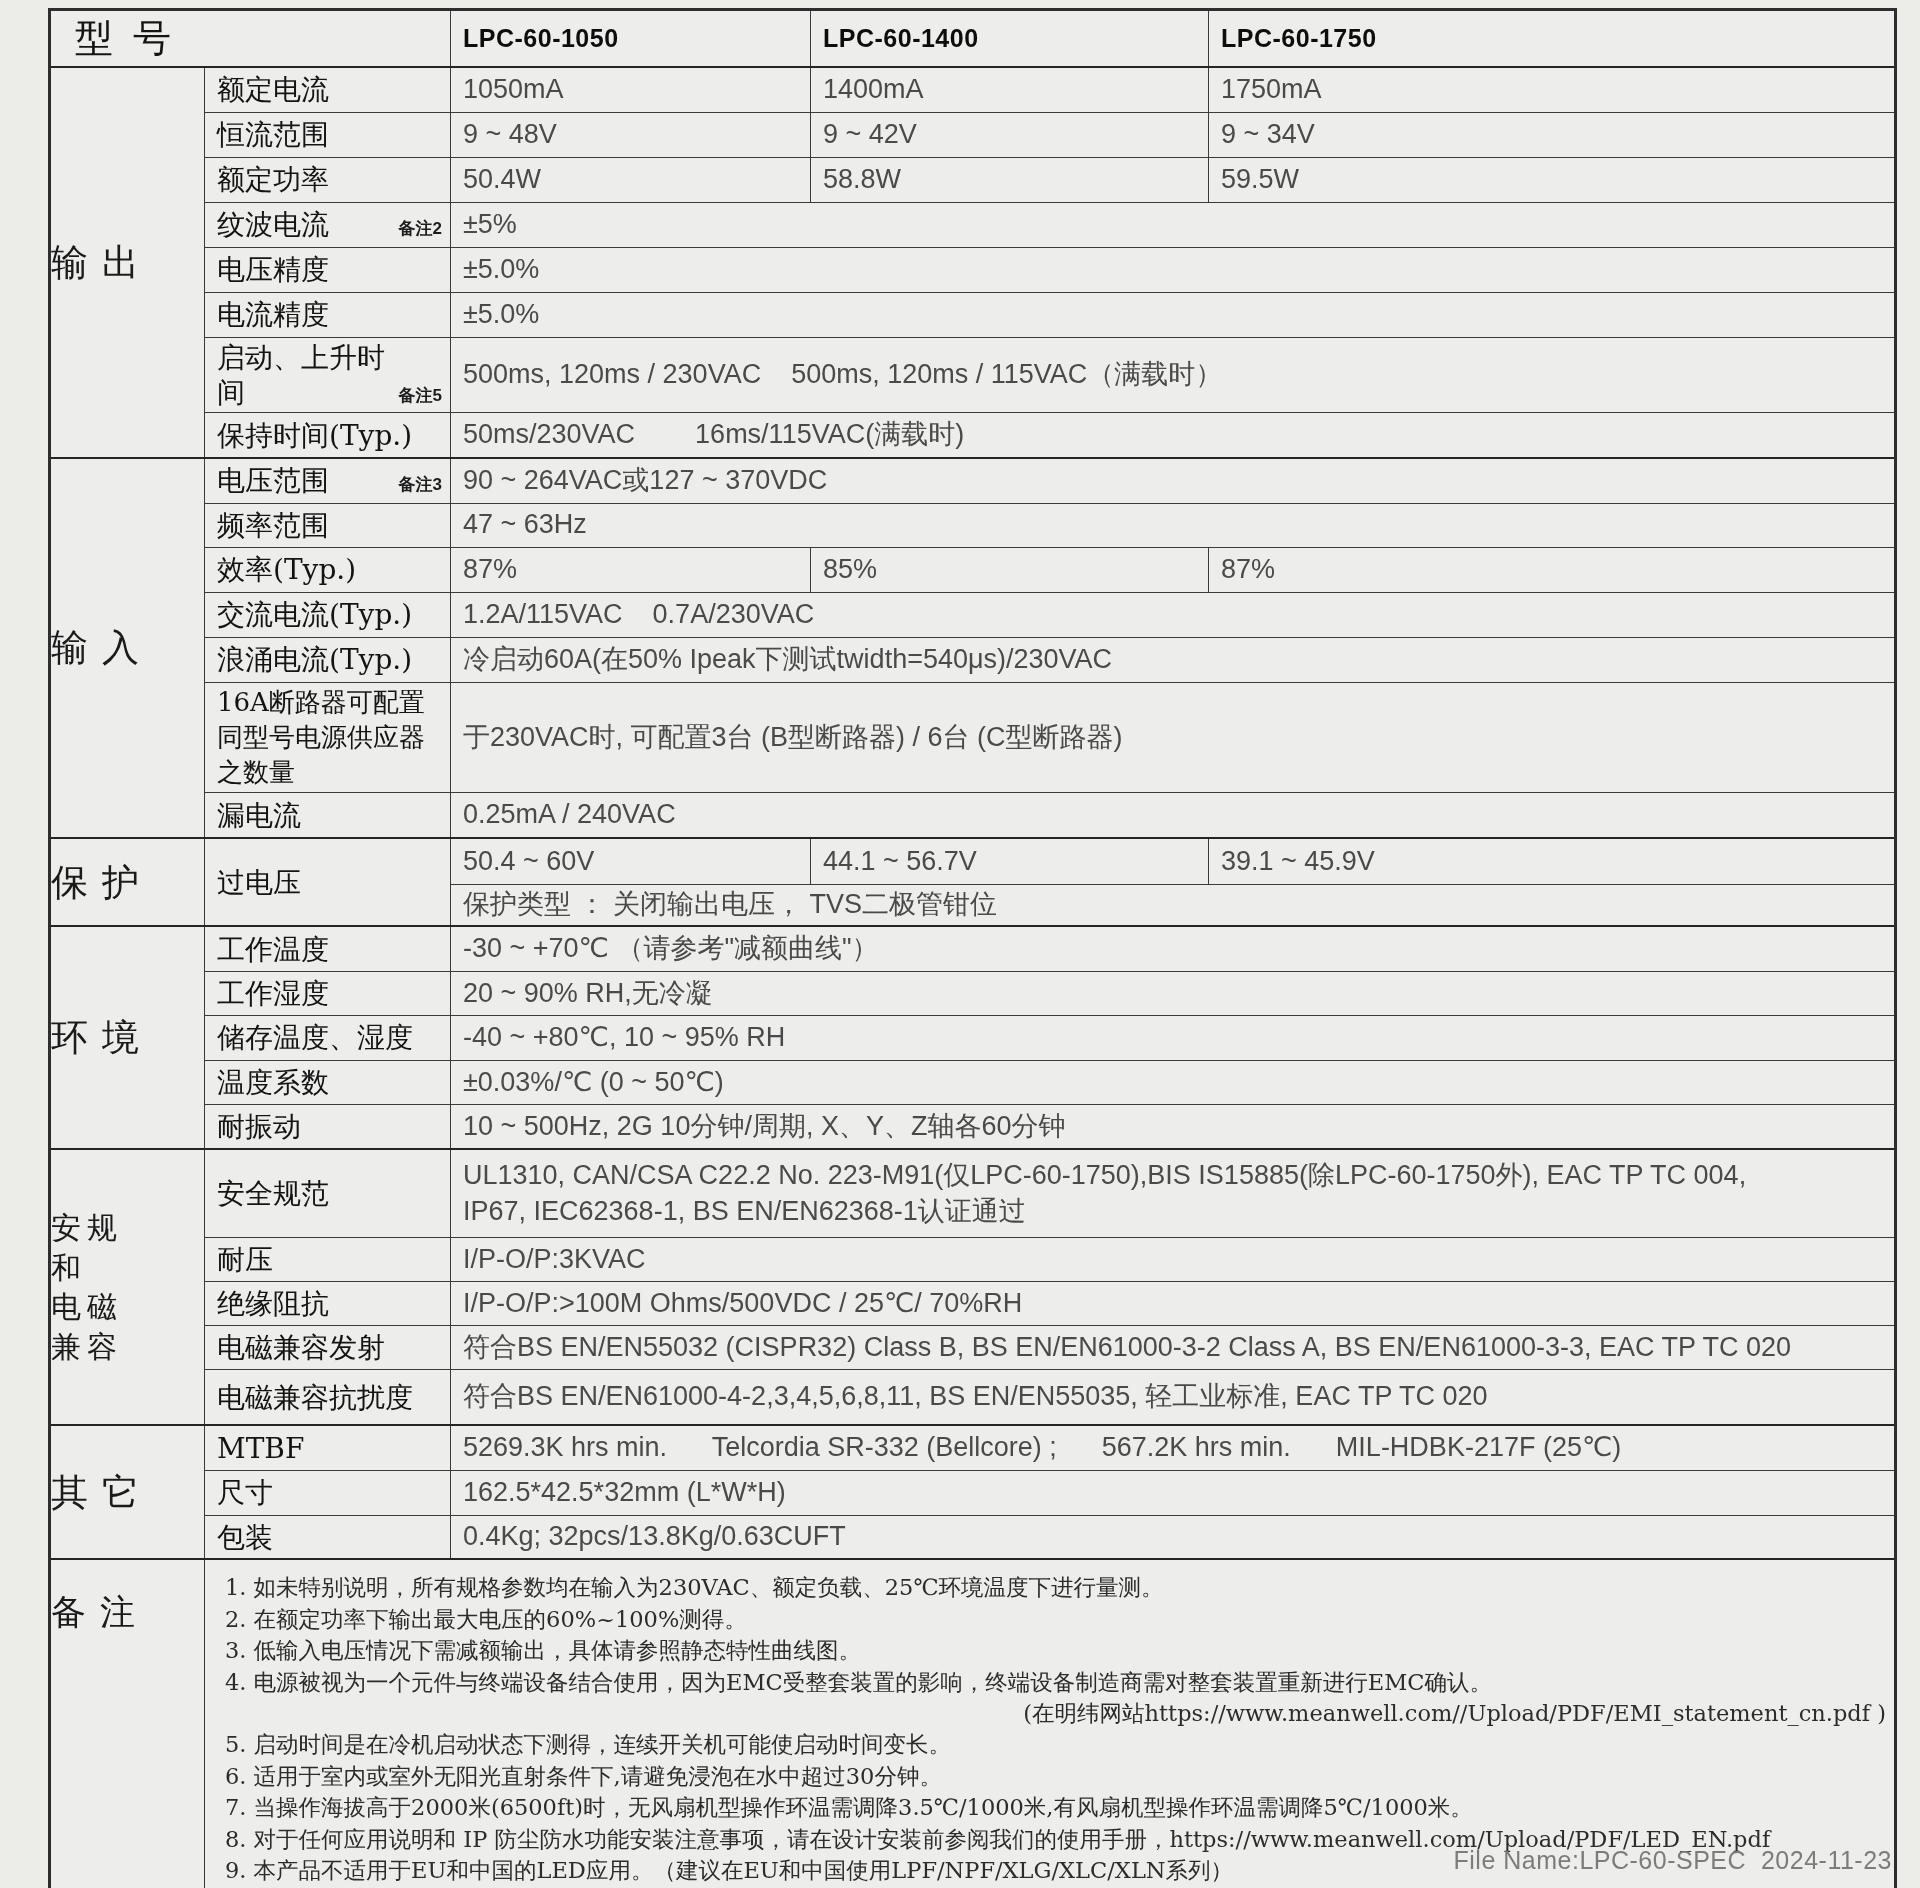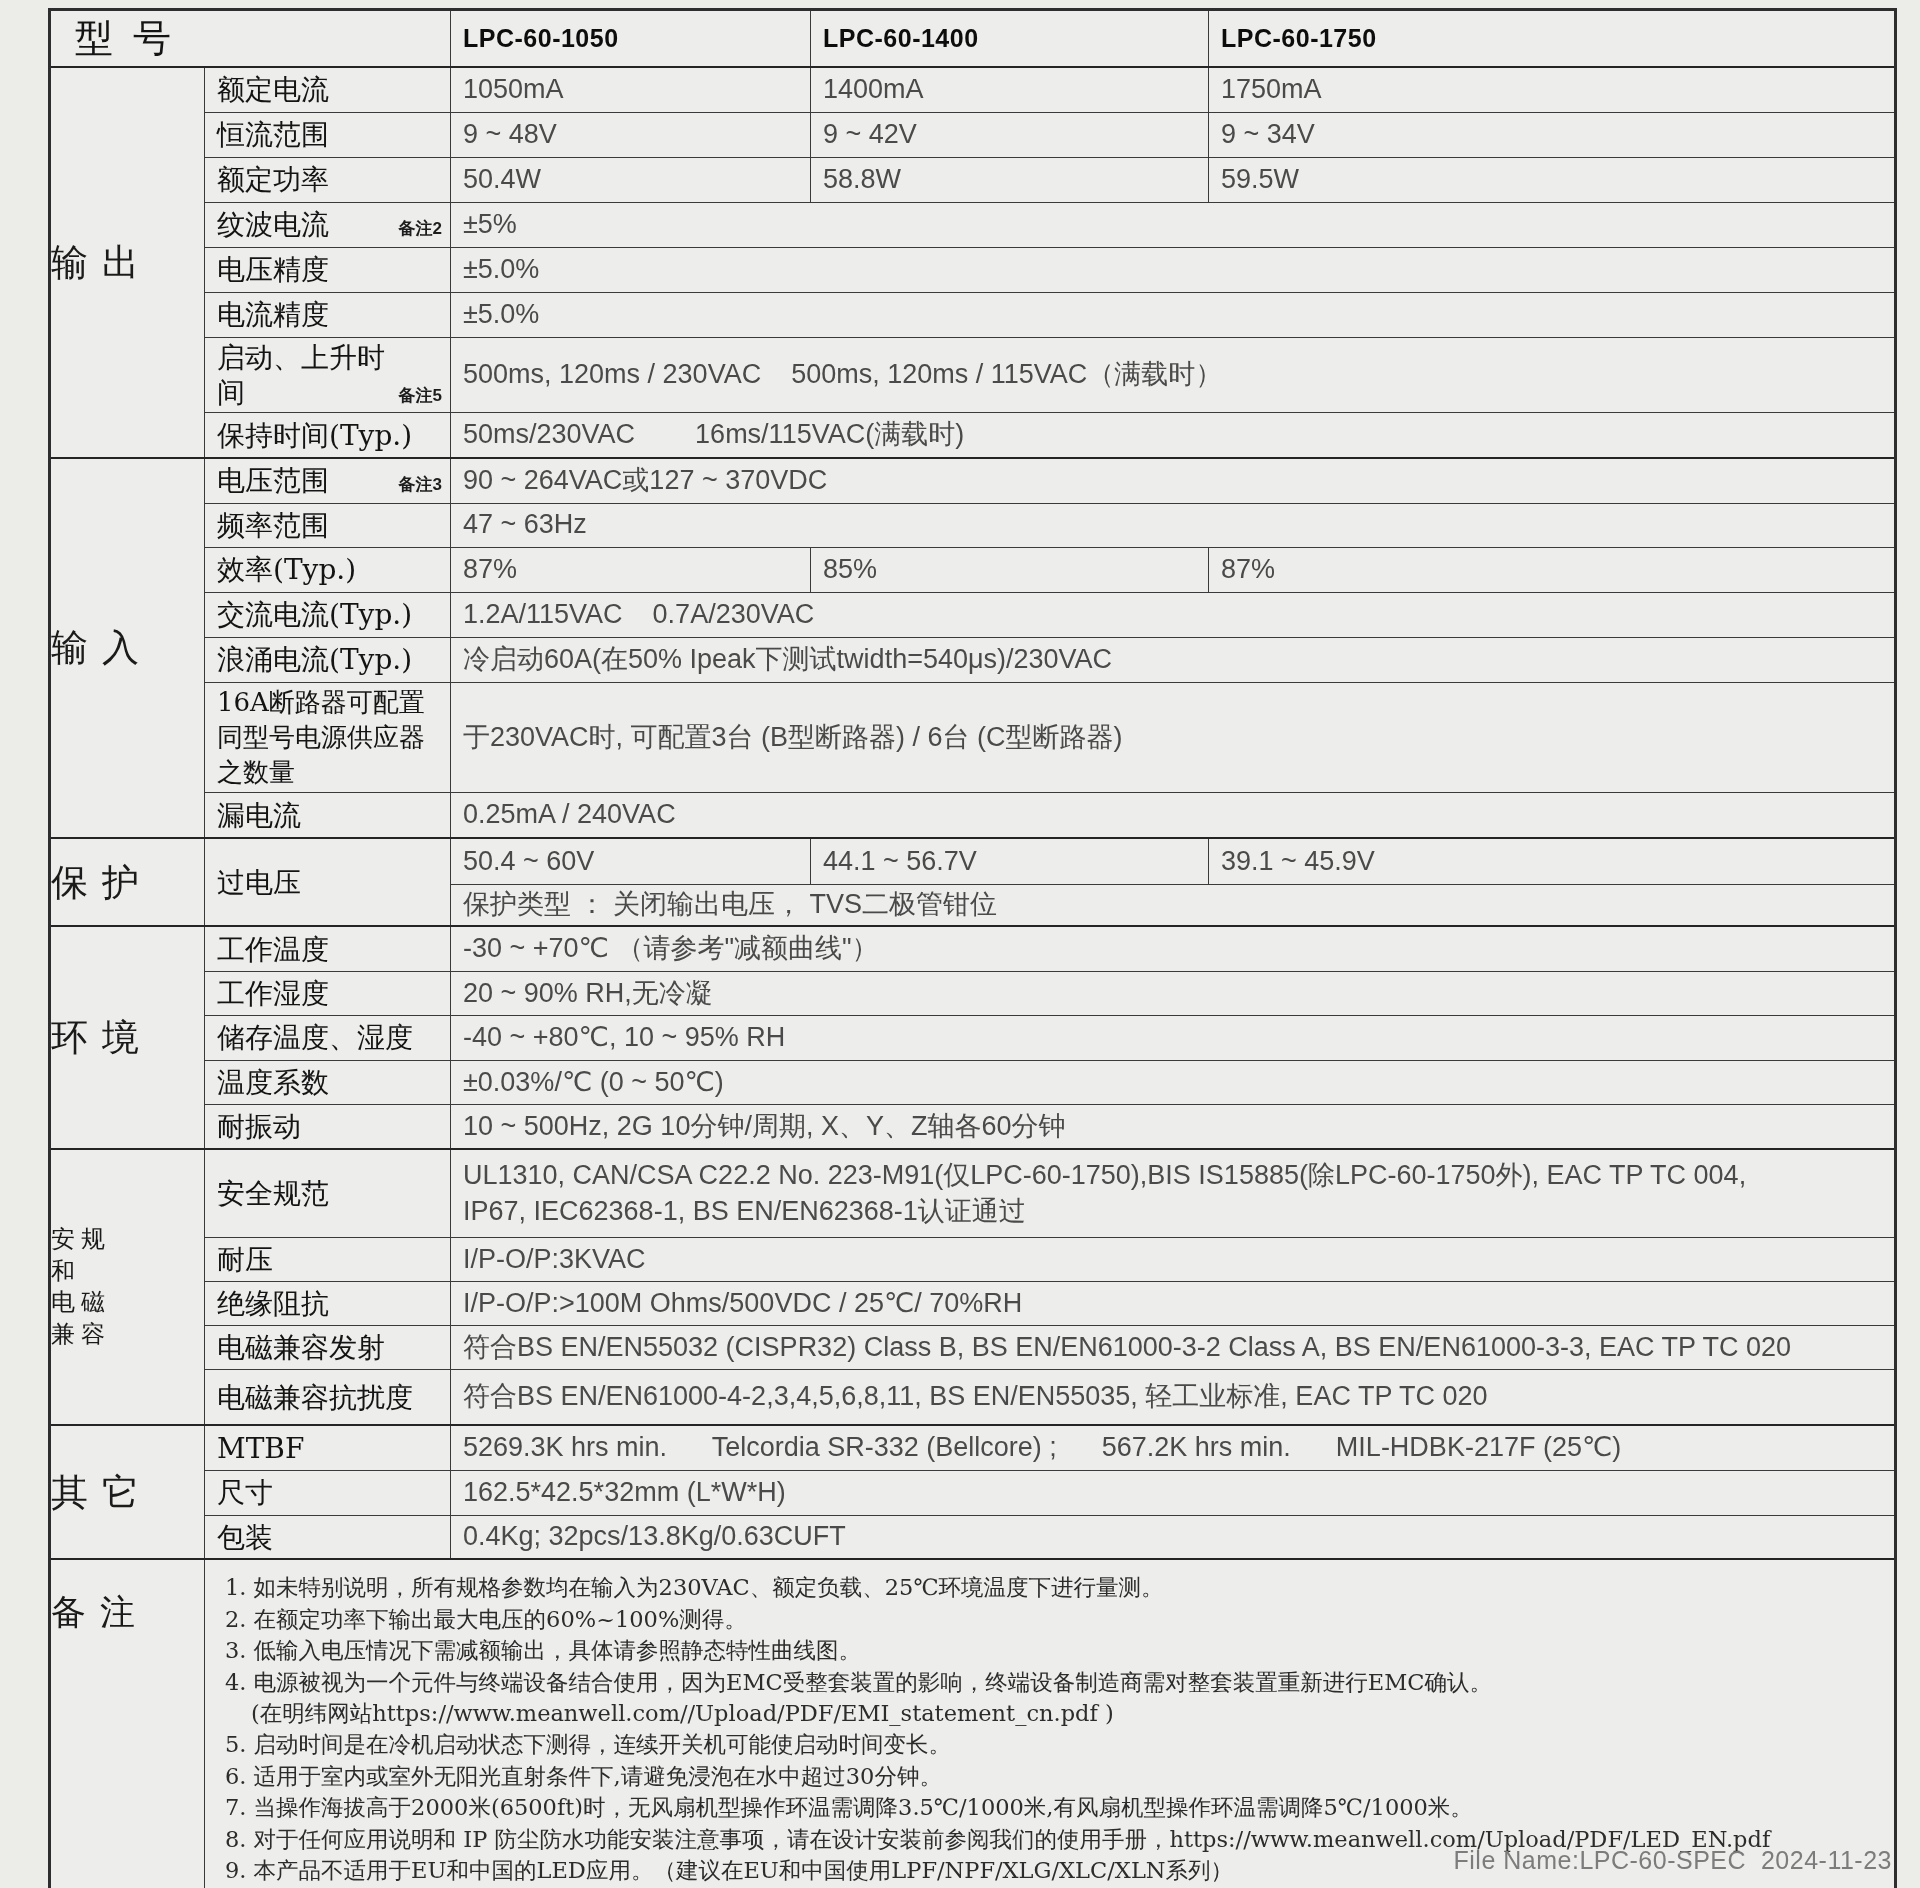--- a/index.html
+++ b/index.html
@@ -29,21 +29,21 @@
   
   td.sect {
     font-family:"DejaVu Serif","Liberation Serif",serif;
     font-size:37px; color:#1b1b1b;
     text-align:left; vertical-align:middle;
     letter-spacing:14px;
     white-space:pre-line;
     line-height:1.5;
     padding:0;
   }
-  td.sect.multi { font-size:24px; letter-spacing:6px; line-height:1.32; }
+  td.sect.multi { font-size:30px; letter-spacing:6px; line-height:1.32; }
   td.sect.topalign { vertical-align:top; padding-top:26px; font-size:35px; }
 
   
   td.modelhead {
     font-family:"DejaVu Serif","Liberation Serif",serif;
     font-size:38px; color:#141414;
     text-align:left; letter-spacing:20px;
     padding-left:24px; vertical-align:middle;
   }
   td.model {
@@ -72,21 +72,21 @@
     white-space:pre-wrap;
   }
 
   
   td.notes-cell { vertical-align:top; padding:12px 8px 0 20px; }
   .note-line {
     font-family:"DejaVu Serif","Liberation Serif",serif;
     font-size:22.5px; color:#2c2c2c;
     line-height:31.4px; white-space:pre-wrap;
   }
-  .note-line.cont { padding-left:26px; }
+  .note-line.cont { padding-left:26px;text-align:right; }
 
   .footer {
     position:absolute; top:1846px; right:28px;
     font-size:25px; color:#7c7c7c;
     letter-spacing:0.5px; white-space:pre-wrap;
   }
 </style>
 </head>
 <body>
 

